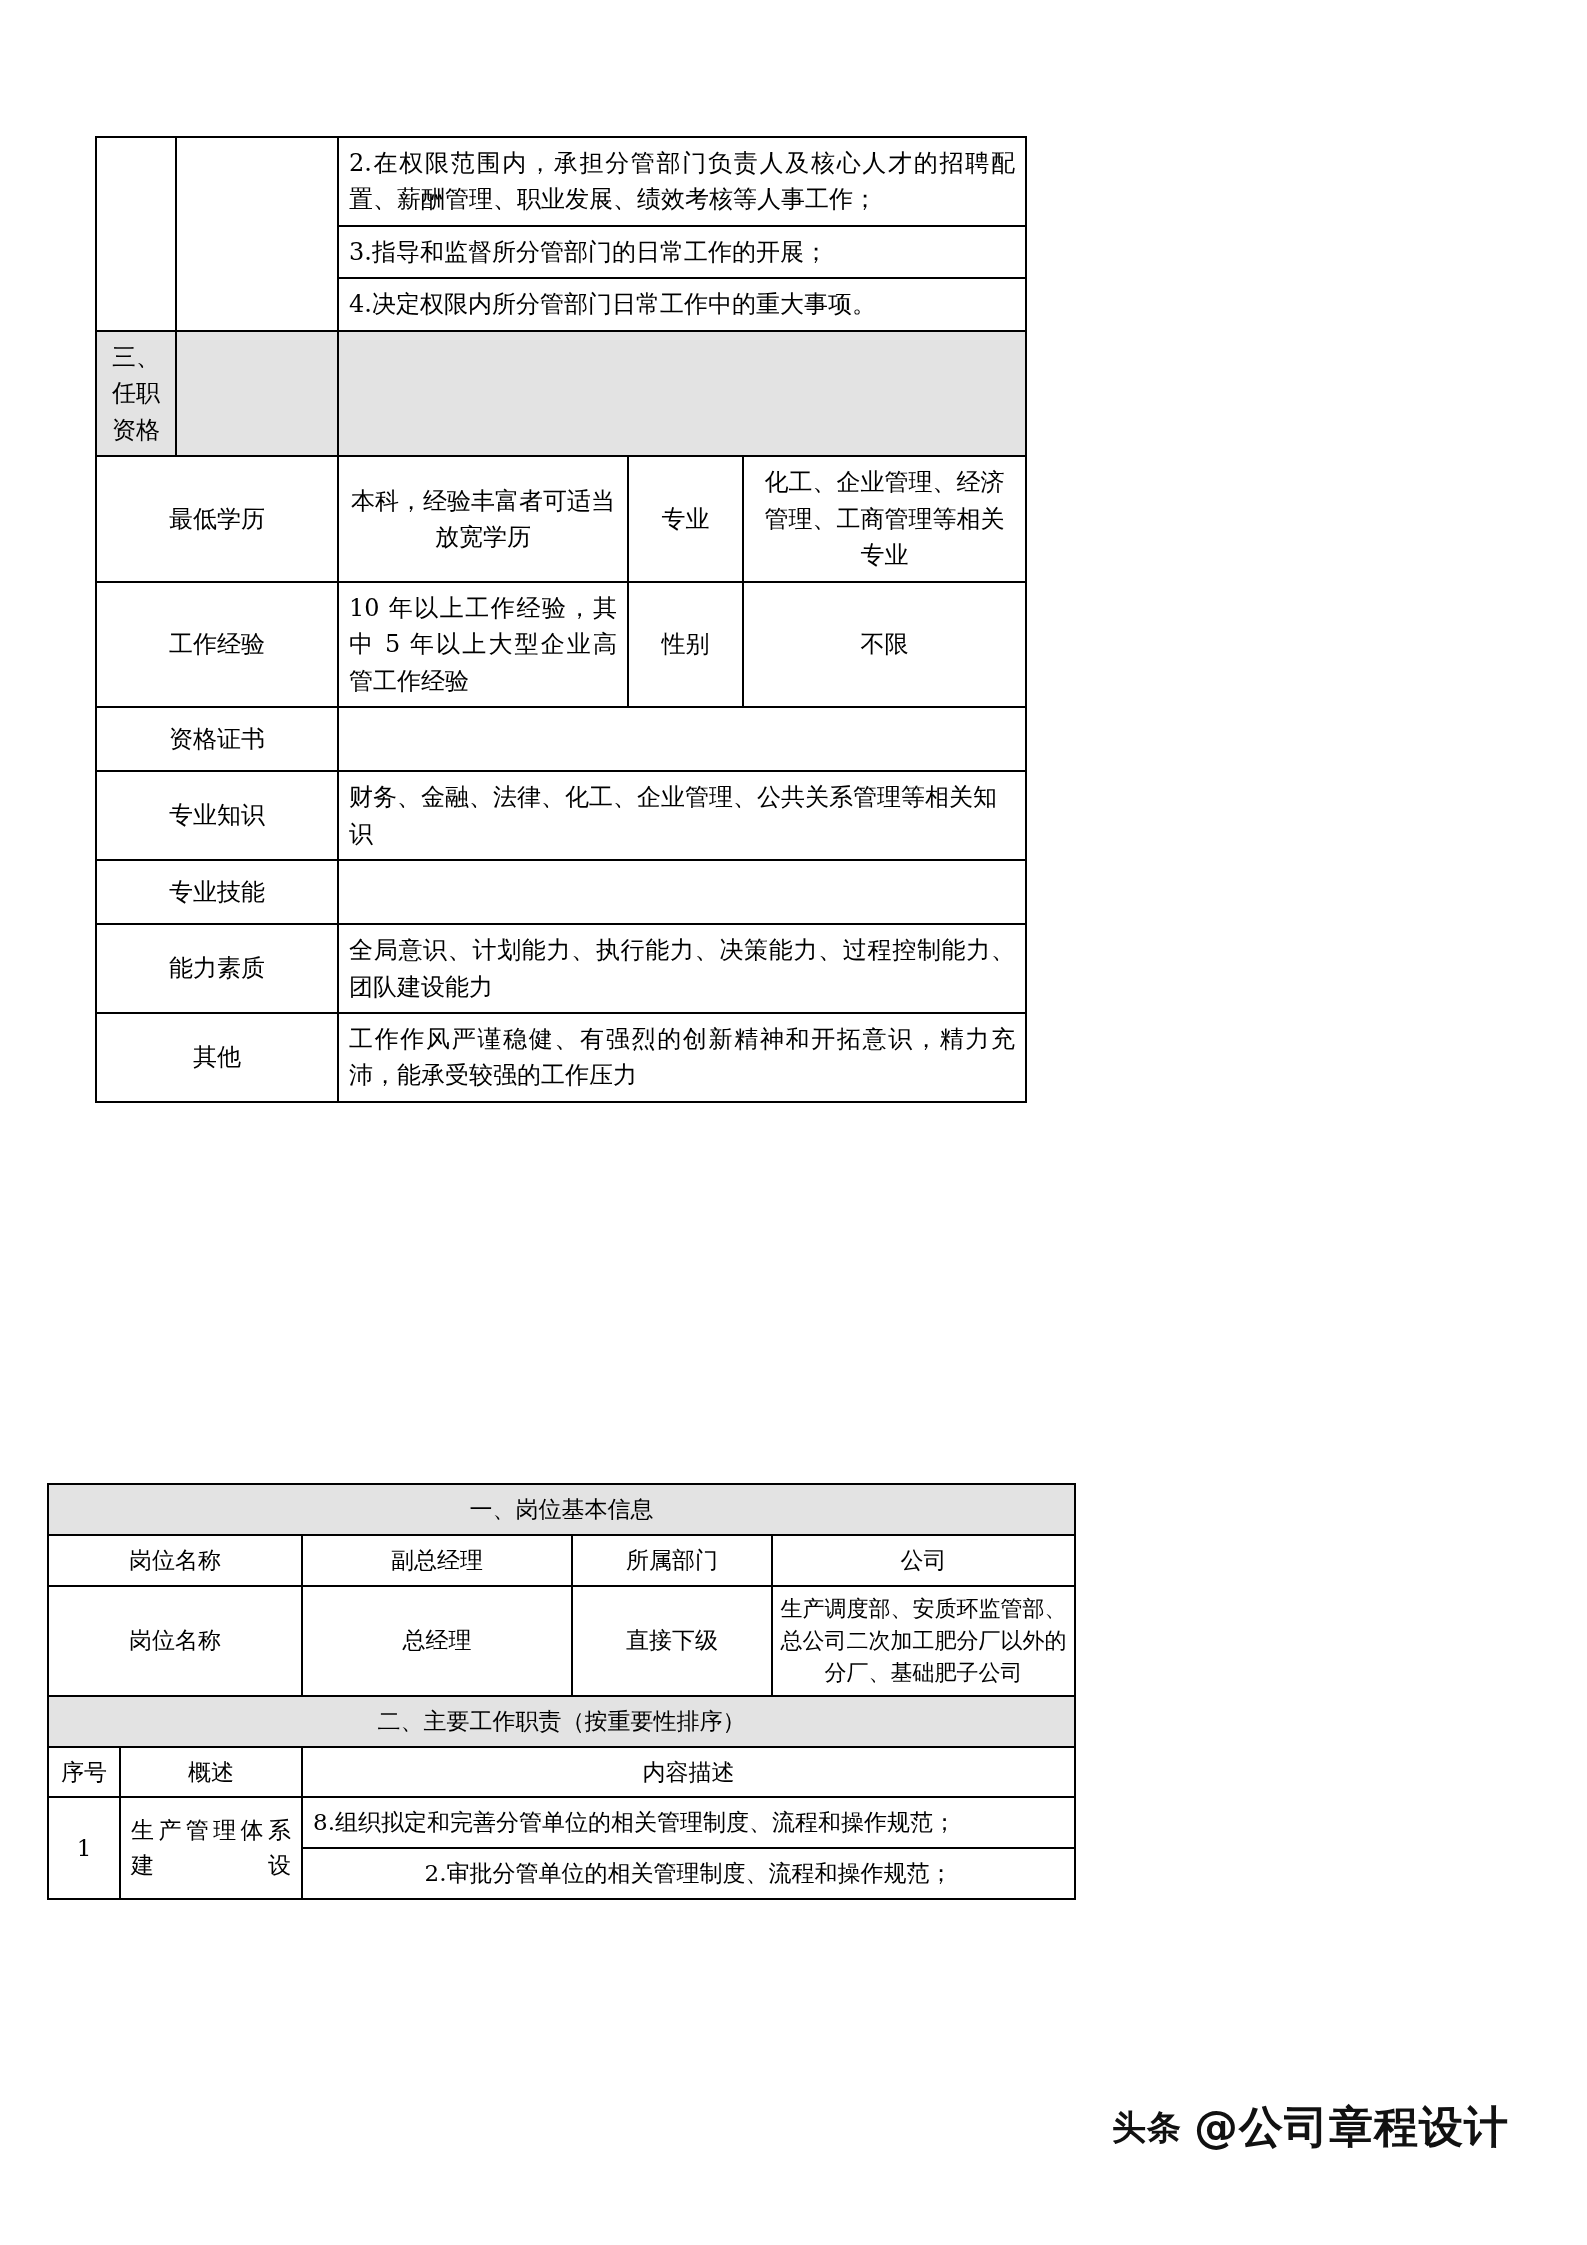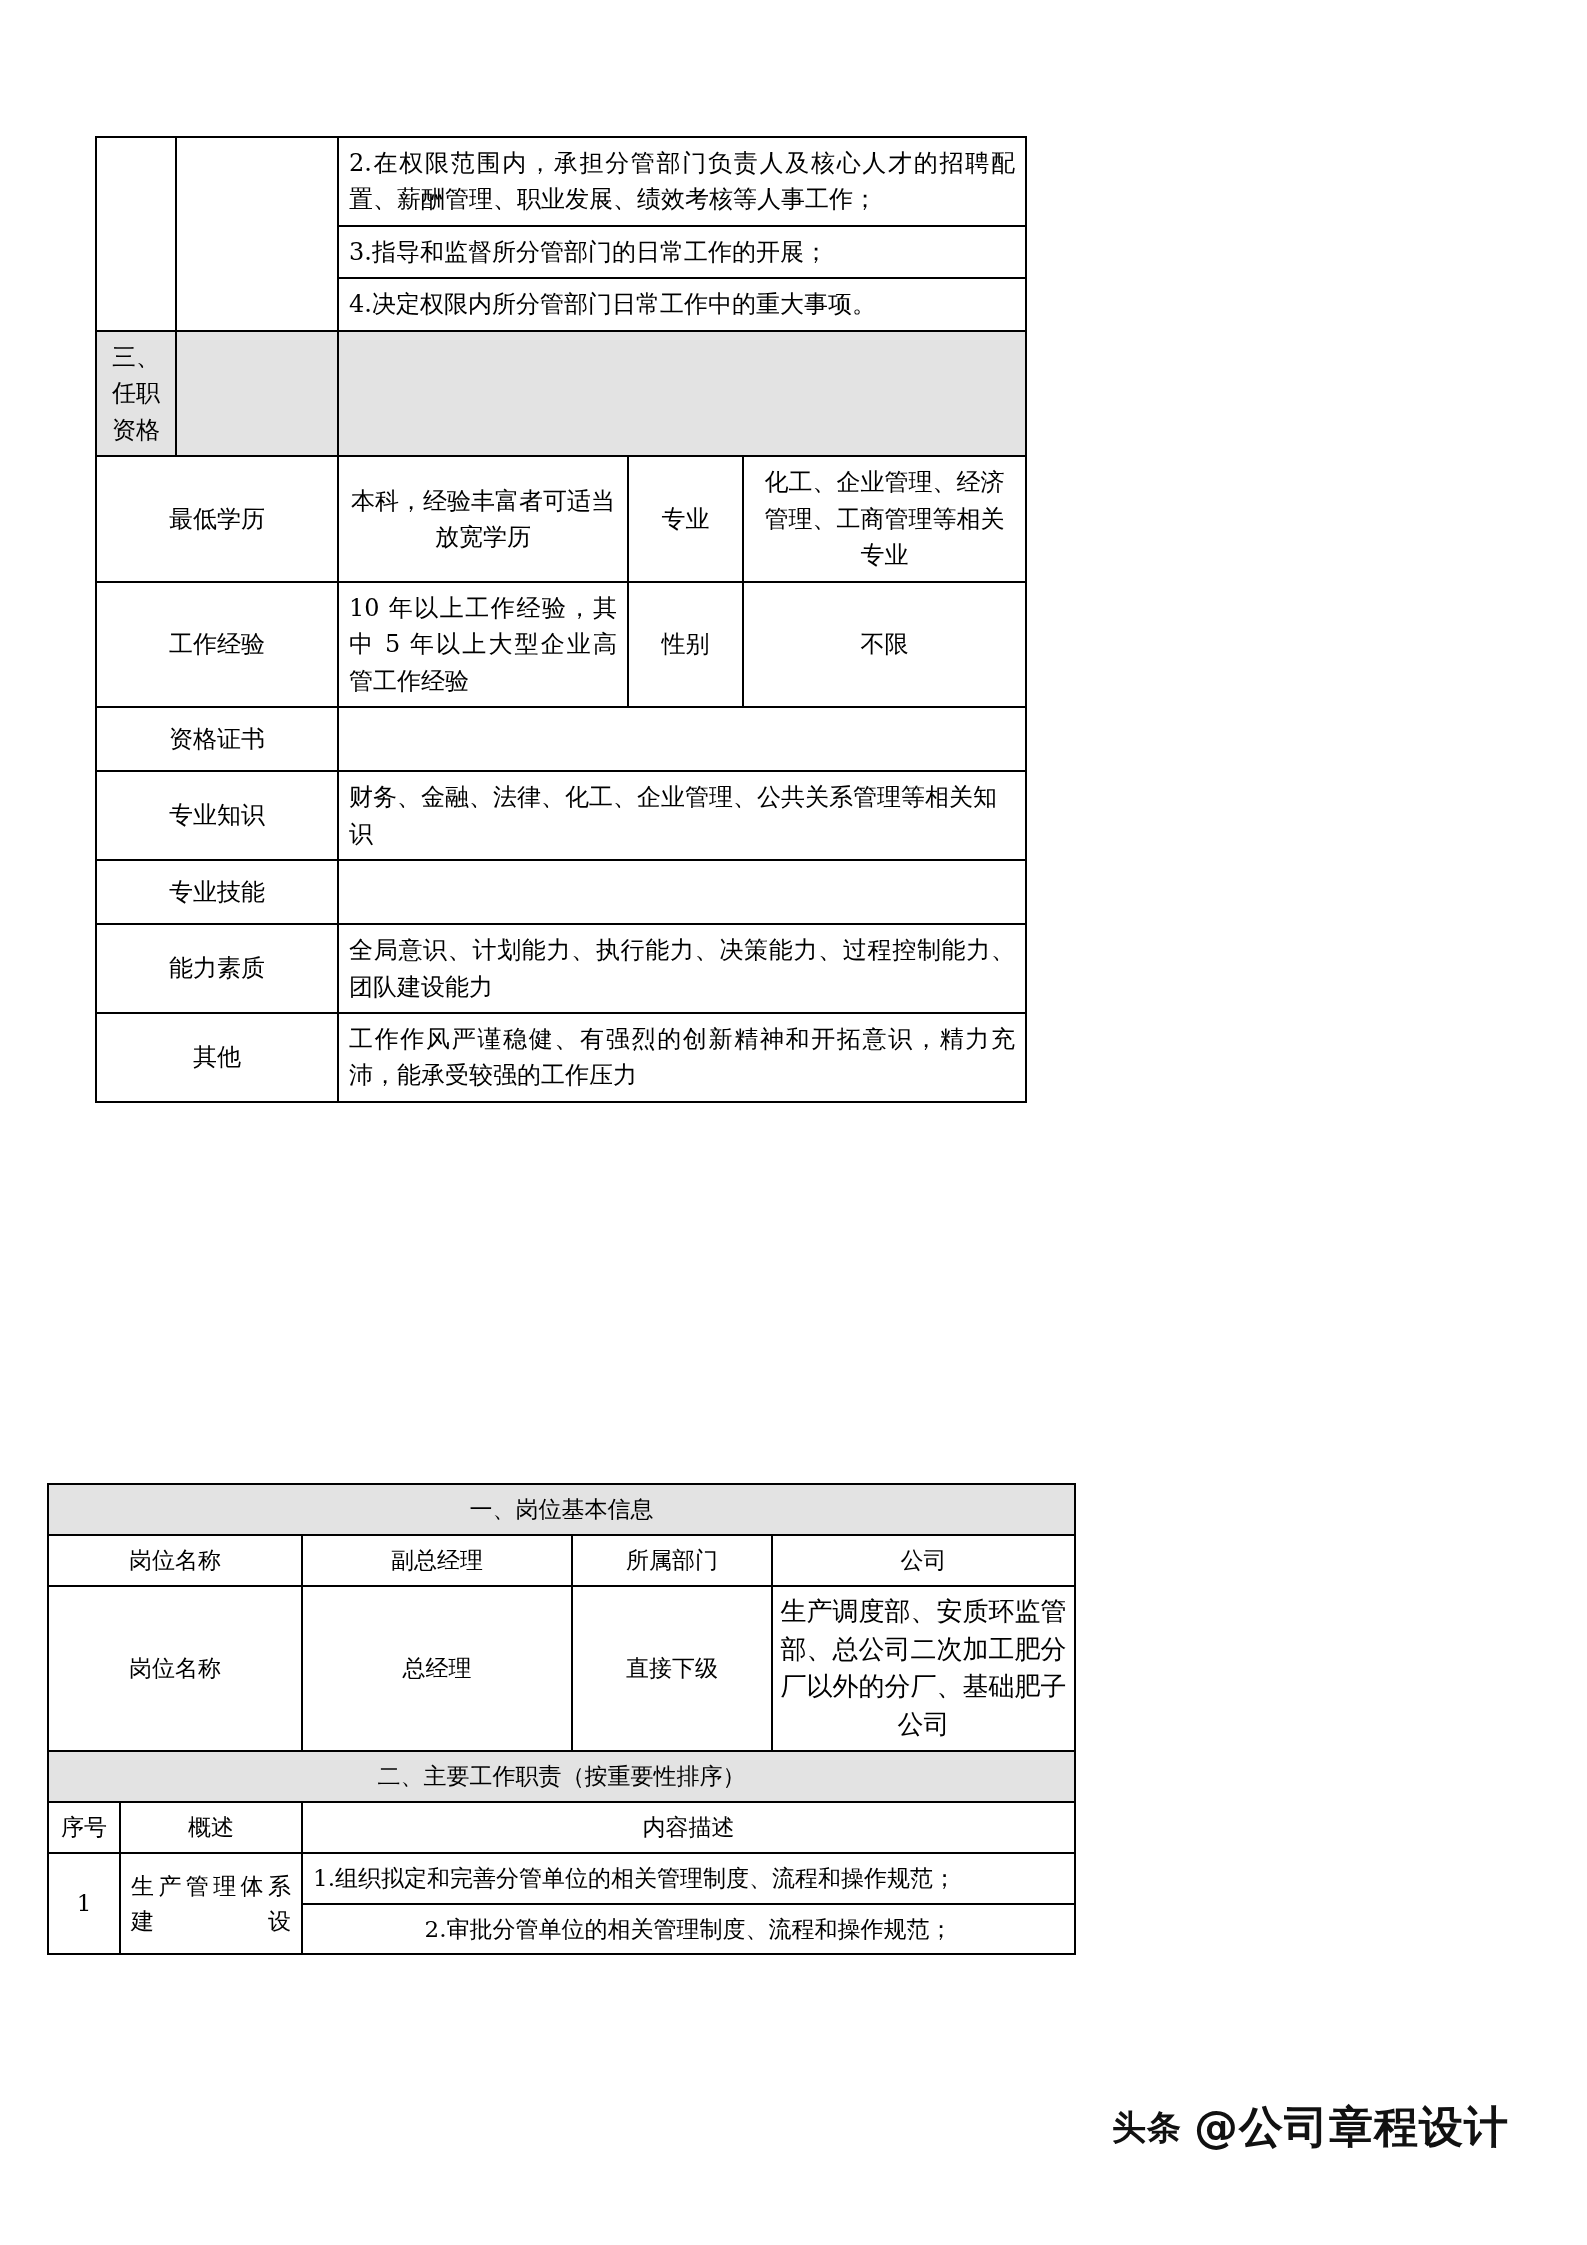--- a/index.html
+++ b/index.html
@@ -207,37 +207,37 @@
         <td colspan="2" class="c">岗位名称</td>
         <td class="c">副总经理</td>
         <td class="c">所属部门</td>
         <td class="c">公司</td>
       </tr>
 
       <tr>
         <td colspan="2" class="c">岗位名称</td>
         <td class="c">总经理</td>
         <td class="c">直接下级</td>
-        <td class="c" style="font-size:26px;line-height:1.45;padding:6px 6px">生产调度部、安质环监管部、总公司二次加工肥分厂以外的分厂、基础肥子公司</td>
+        <td class="c" style="font-size:22px;line-height:1.45;padding:6px 6px">生产调度部、安质环监管部、总公司二次加工肥分厂以外的分厂、基础肥子公司</td>
       </tr>
 
       <tr>
         <td colspan="5" class="c shade">二、主要工作职责（按重要性排序）</td>
       </tr>
 
       <tr>
         <td class="c">序号</td>
         <td class="c">概述</td>
         <td colspan="3" class="c">内容描述</td>
       </tr>
 
       <tr>
         <td rowspan="2" class="c">1</td>
         <td rowspan="2" class="c just" style="text-align:justify;text-align-last:justify">生产管理体系建设</td>
-        <td colspan="3" class="l">1.组织拟定和完善分管单位的相关管理制度、流程和操作规范；</td>
+        <td colspan="3" class="l">8.组织拟定和完善分管单位的相关管理制度、流程和操作规范；</td>
       </tr>
       <tr>
         <td colspan="3" class="c">2.审批分管单位的相关管理制度、流程和操作规范；</td>
       </tr>
     </tbody>
   </table>
 
   <div id="watermark">
     <span class="wm-logo">头条</span>
     <span class="wm-text">@公司章程设计</span>

